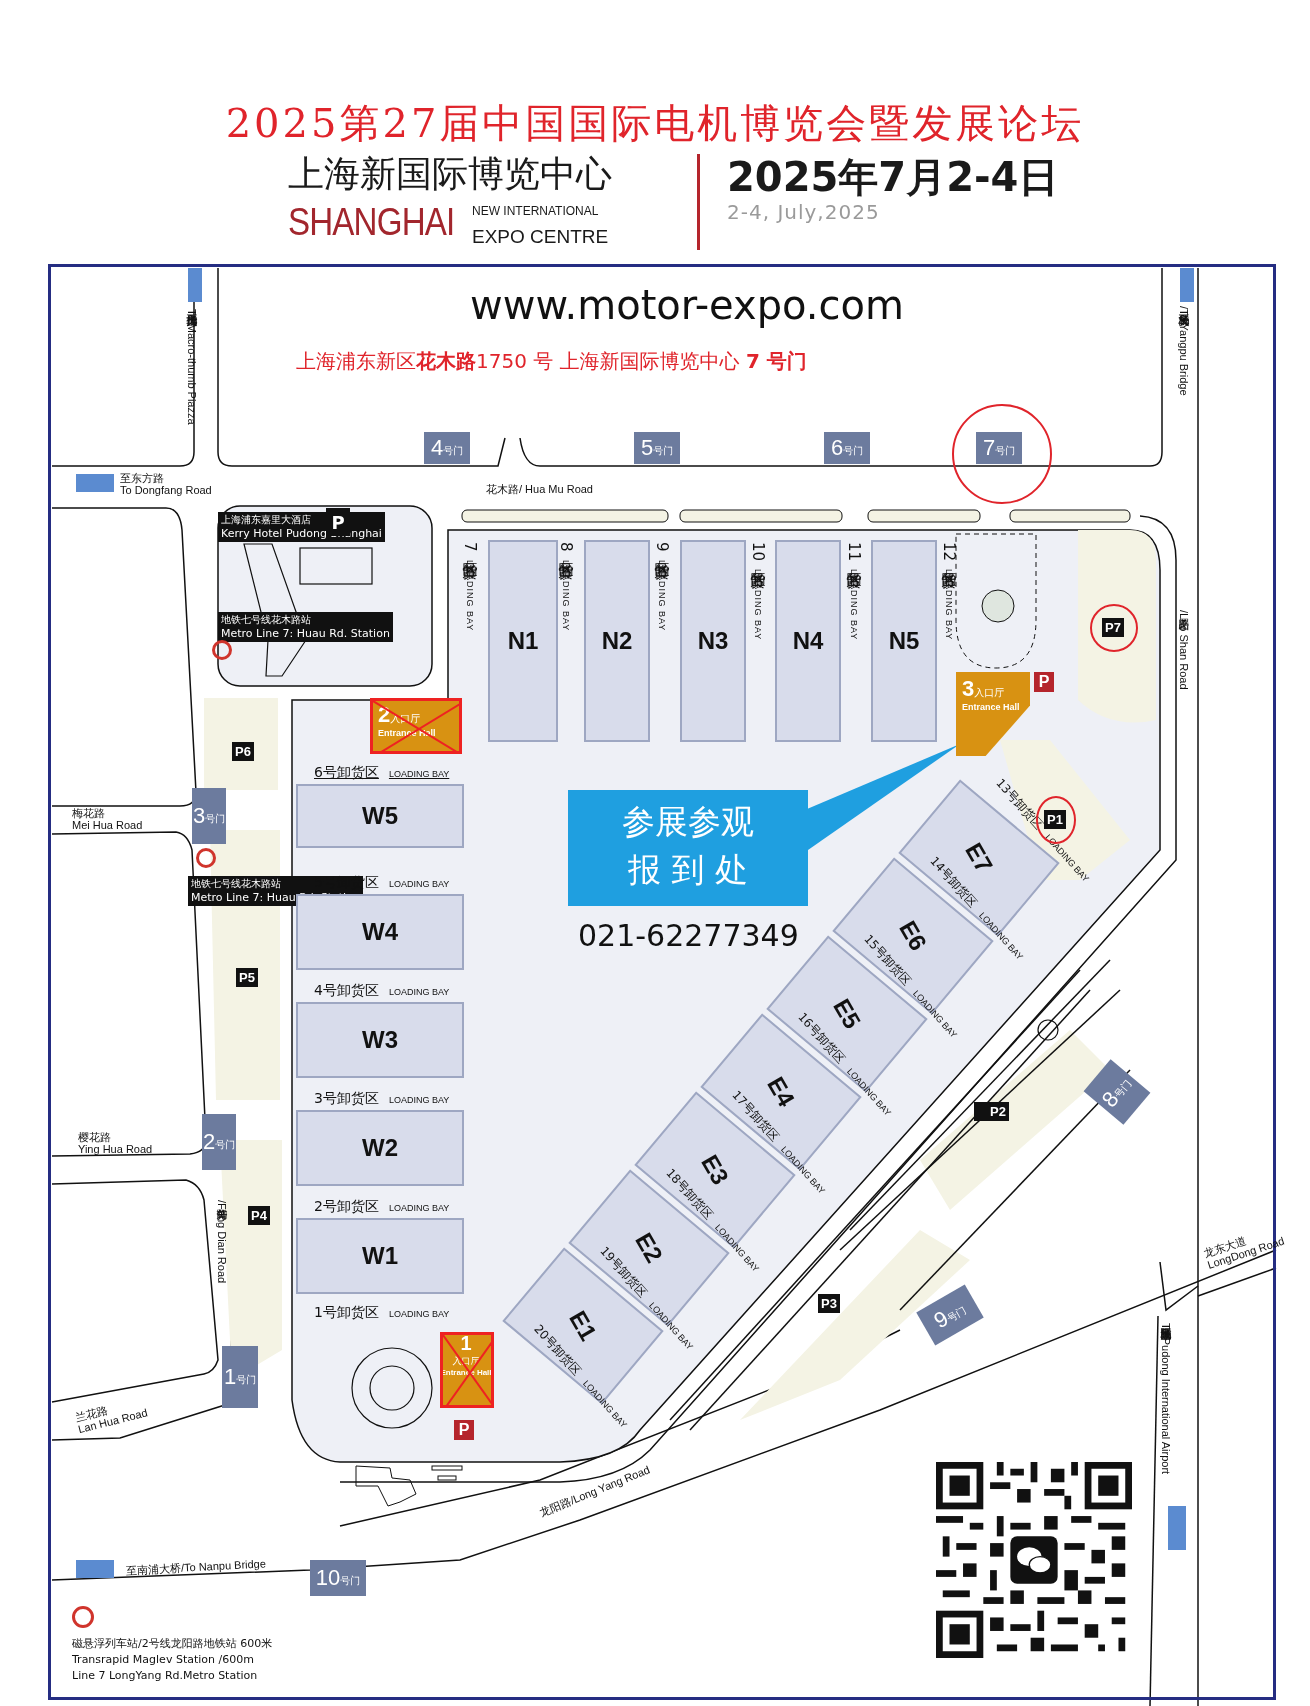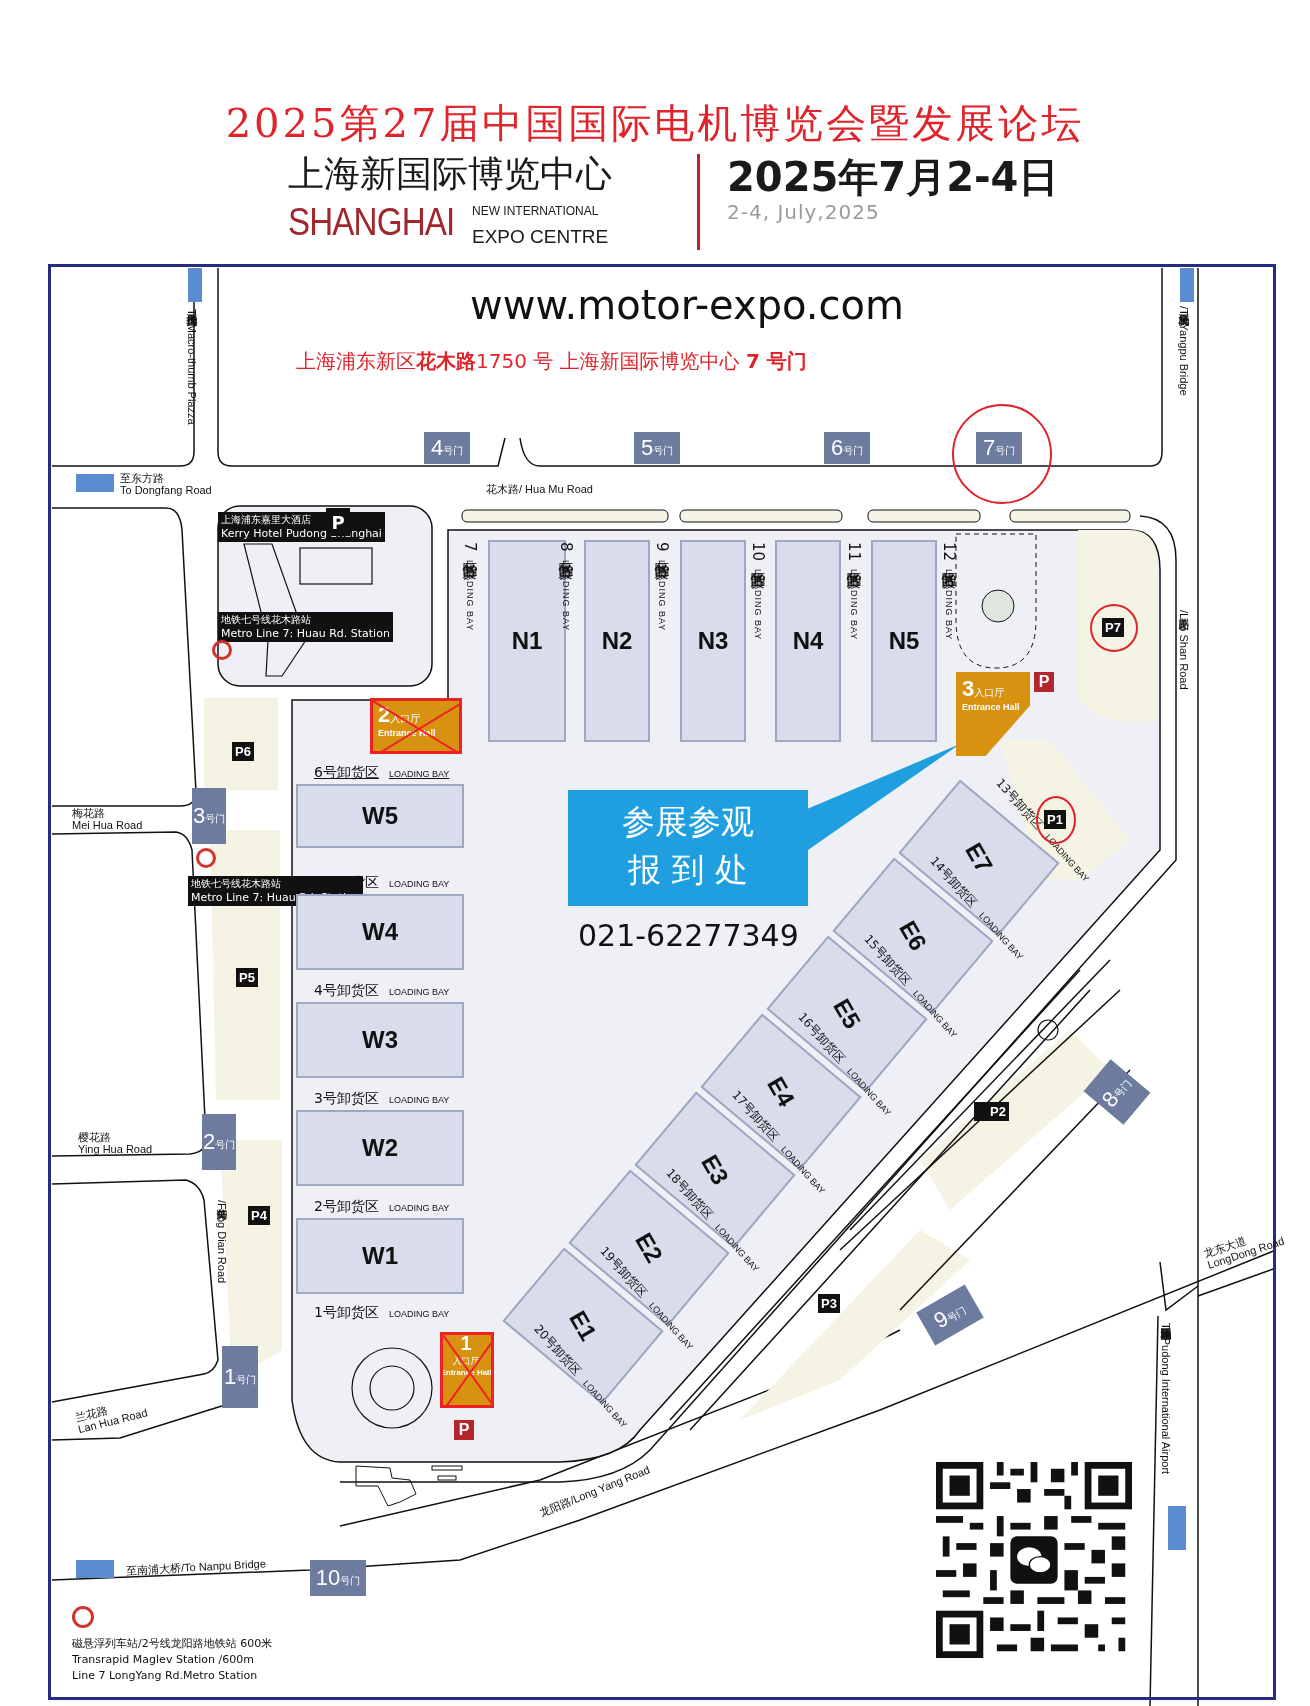--- a/index.html
+++ b/index.html
@@ -191,21 +191,21 @@
     <span class="suf">号门</span>
   </div>
 
 <div class="metro-label" style="left:218px;top:512px;"><span>上海浦东嘉里大酒店</span><small>Kerry Hotel Pudong Shanghai</small></div>
 <div class="abs" style="left:326px;top:508px;width:24px;height:28px;background:#111;color:#fff;font-weight:bold;font-size:18px;display:flex;align-items:center;justify-content:center;">P</div>
 <div class="metro-label" style="left:218px;top:612px;"><span>地铁七号线花木路站</span><small>Metro Line 7: Huau Rd. Station</small></div>
 <div class="abs" style="left:212px;top:640px;width:20px;height:20px;border:3px solid #d0342c;border-radius:50%;box-sizing:border-box;"></div>
 <div class="abs" style="left:196px;top:848px;width:20px;height:20px;border:3px solid #d0342c;border-radius:50%;box-sizing:border-box;"></div>
 <div class="metro-label" style="left:188px;top:876px;"><span>地铁七号线花木路站</span><small>Metro Line 7: Huau Rd. Station</small></div>
 
-<div class="hall" style="left:488px;top:540px;width:78px;height:202px;">N1</div>
+<div class="hall" style="left:488px;top:540px;width:70px;height:202px;">N1</div>
 <div class="hall" style="left:584px;top:540px;width:66px;height:202px;">N2</div>
 <div class="hall" style="left:680px;top:540px;width:66px;height:202px;">N3</div>
 <div class="hall" style="left:775px;top:540px;width:66px;height:202px;">N4</div>
 <div class="hall" style="left:871px;top:540px;width:66px;height:202px;">N5</div>
 
 <div class="bay-v" style="left:462px;top:542px;"><span>7</span><span>号卸货区</span><small>LOADING BAY</small></div>
 <div class="bay-v" style="left:558px;top:542px;"><span>8</span><span>号卸货区</span><small>LOADING BAY</small></div>
 <div class="bay-v" style="left:654px;top:542px;"><span>9</span><span>号卸货区</span><small>LOADING BAY</small></div>
 <div class="bay-v" style="left:750px;top:542px;"><span>10</span><span>号卸货区</span><small>LOADING BAY</small></div>
 <div class="bay-v" style="left:846px;top:542px;"><span>11</span><span>号卸货区</span><small>LOADING BAY</small></div>

